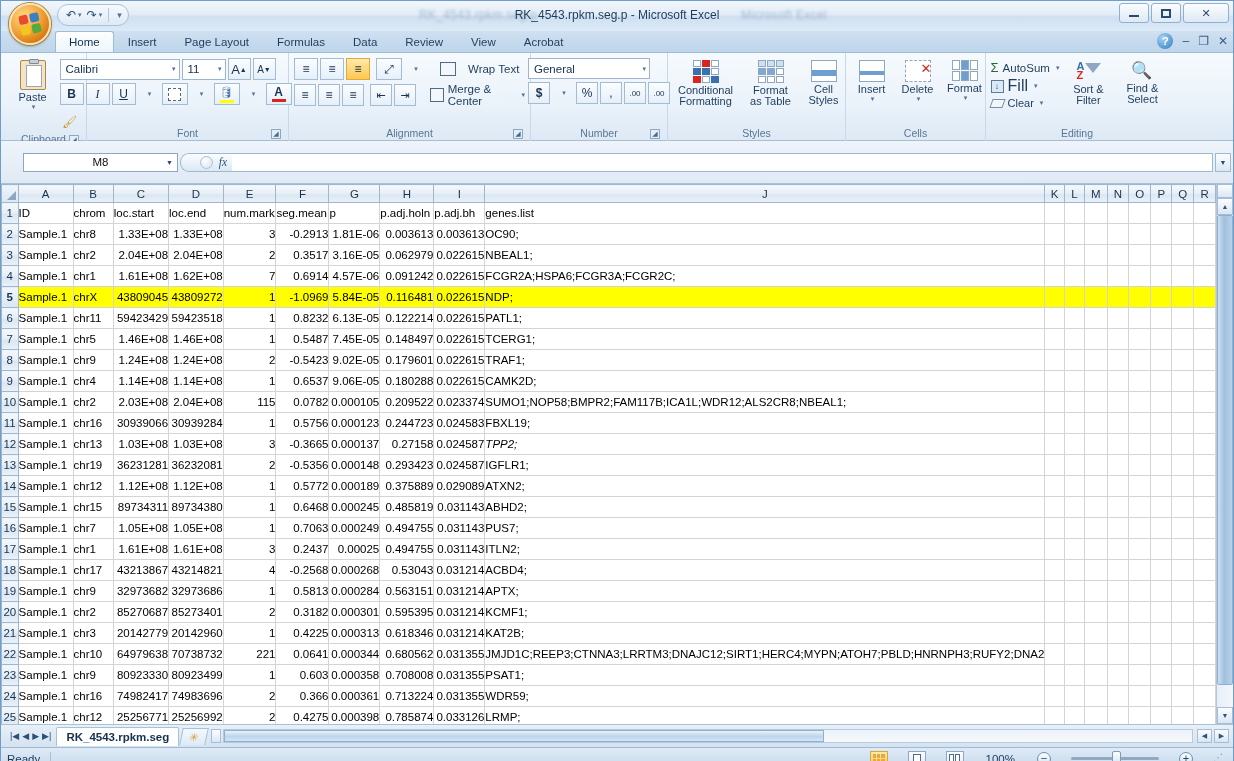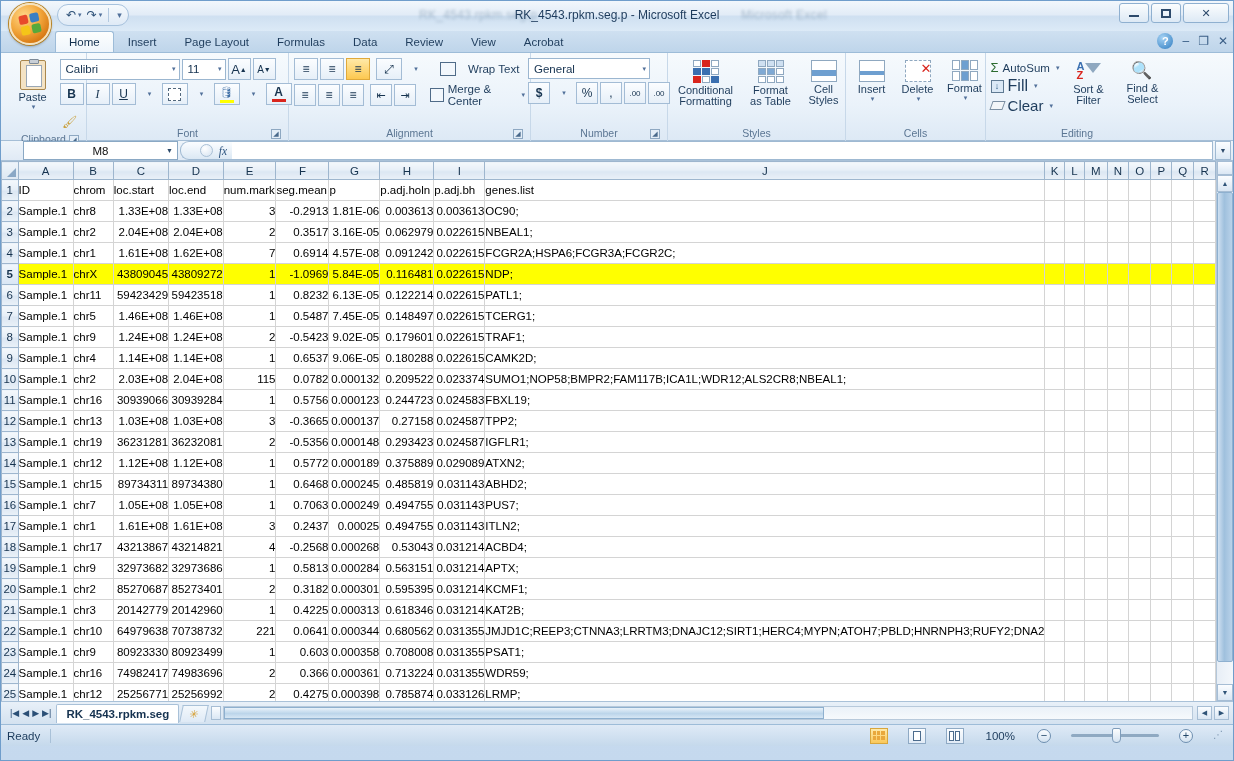--- a/index.html
+++ b/index.html
@@ -151,21 +151,21 @@
     font-size: 12px; color: #16334f;
     border: 1px solid transparent;
   }
   .btnbox.framed { border: 1px solid #a3bcd5; background: linear-gradient(to bottom,#fbfdff,#e6eff8); }
   .btnbox.sel { border: 1px solid #e0a93a; background: linear-gradient(to bottom,#ffe9a8,#fdc850); }
 
   .underbar { display:block; height:3px; margin-top:1px; width:14px; }
 
   
   .formulabar {
-    position: relative; height: 20px;
+    position: relative; height: 43px;
     background: linear-gradient(to bottom,#eef4fa,#e0eaf5);
     display: flex; align-items: center; padding: 0 2px;
     border-bottom: 1px solid #a9c1d8;
   }
   .namebox {
     width: 155px; height: 19px; margin-left: 20px;
     background: #fff; border: 1px solid #8aa8c4;
     display: flex; align-items: center; justify-content: center;
     font-size: 11.5px; color: #111; position: relative;
   }
@@ -637,21 +637,21 @@
             <span style="font-size:11.5px;color:#1e3c5c">AutoSum</span>
             <span class="caret">▾</span>
           </div>
           <div style="display:flex;align-items:center;gap:4px">
             <span style="display:inline-block;width:13px;height:13px;border:1px solid #5f7a93;background:#dbe9f6;font-size:9px;line-height:11px;text-align:center;color:#23537f">↓</span>
             <span style="font-size:16px;color:#1e3c5c">Fill</span>
             <span class="caret">▾</span>
           </div>
           <div style="display:flex;align-items:center;gap:4px">
             <span style="display:inline-block;width:13px;height:9px;border:1px solid #7b8fa3;background:#f3f6f9;transform:skewX(-20deg)"></span>
-            <span style="font-size:15px;color:#1e3c5c">Clear</span>
+            <span style="font-size:11px;color:#1e3c5c">Clear</span>
             <span class="caret">▾</span>
           </div>
         </div>
         <div class="bigbtn" style="width:48px">
           <span style="position:relative;display:block;width:26px;height:22px">
             <span style="position:absolute;left:1px;top:0;font-size:11px;color:#3a6fb0;font-weight:bold">A</span>
             <span style="position:absolute;left:1px;top:9px;font-size:11px;color:#d9251d;font-weight:bold">Z</span>
             <span style="position:absolute;right:0;top:3px;border-left:8px solid transparent;border-right:8px solid transparent;border-top:10px solid #8fa8c0"></span>
           </span>
           <span class="lbl">Sort &amp;</span>
@@ -796,21 +796,21 @@
               <td class="cell txt"></td>
             </tr>
             <tr>
               <th class="rowhdr">4</th>
               <td class="cell txt">Sample.1</td>
               <td class="cell txt">chr1</td>
               <td class="cell num">1.61E+08</td>
               <td class="cell num">1.62E+08</td>
               <td class="cell num">7</td>
               <td class="cell num">0.6914</td>
-              <td class="cell num">4.57E-08</td>
+              <td class="cell num">4.57E-06</td>
               <td class="cell num">0.091242</td>
               <td class="cell num">0.022615</td>
               <td class="cell txt spill" style="position: relative;">FCGR2A;HSPA6;FCGR3A;FCGR2C;</td>
               <td class="cell txt"></td>
               <td class="cell txt"></td>
               <td class="cell txt"></td>
               <td class="cell txt"></td>
               <td class="cell txt"></td>
               <td class="cell txt"></td>
               <td class="cell txt"></td>
@@ -922,21 +922,21 @@
               <td class="cell txt"></td>
             </tr>
             <tr>
               <th class="rowhdr">10</th>
               <td class="cell txt">Sample.1</td>
               <td class="cell txt">chr2</td>
               <td class="cell num">2.03E+08</td>
               <td class="cell num">2.04E+08</td>
               <td class="cell num">115</td>
               <td class="cell num">0.0782</td>
-              <td class="cell num">0.000132</td>
+              <td class="cell num">0.000105</td>
               <td class="cell num">0.209522</td>
               <td class="cell num">0.023374</td>
               <td class="cell txt spill" style="position: relative;">SUMO1;NOP58;BMPR2;FAM117B;ICA1L;WDR12;ALS2CR8;NBEAL1;</td>
               <td class="cell txt"></td>
               <td class="cell txt"></td>
               <td class="cell txt"></td>
               <td class="cell txt"></td>
               <td class="cell txt"></td>
               <td class="cell txt"></td>
               <td class="cell txt"></td>
@@ -967,21 +967,21 @@
               <th class="rowhdr">12</th>
               <td class="cell txt">Sample.1</td>
               <td class="cell txt">chr13</td>
               <td class="cell num">1.03E+08</td>
               <td class="cell num">1.03E+08</td>
               <td class="cell num">3</td>
               <td class="cell num">-0.3665</td>
               <td class="cell num">0.000137</td>
               <td class="cell num">0.27158</td>
               <td class="cell num">0.024587</td>
-              <td class="cell txt spill" style="position: relative;">TPP2;</td>
+              <td class="cell txt spill" style="position: relative; font-style: italic;">TPP2;</td>
               <td class="cell txt"></td>
               <td class="cell txt"></td>
               <td class="cell txt"></td>
               <td class="cell txt"></td>
               <td class="cell txt"></td>
               <td class="cell txt"></td>
               <td class="cell txt"></td>
               <td class="cell txt"></td>
             </tr>
             <tr>

